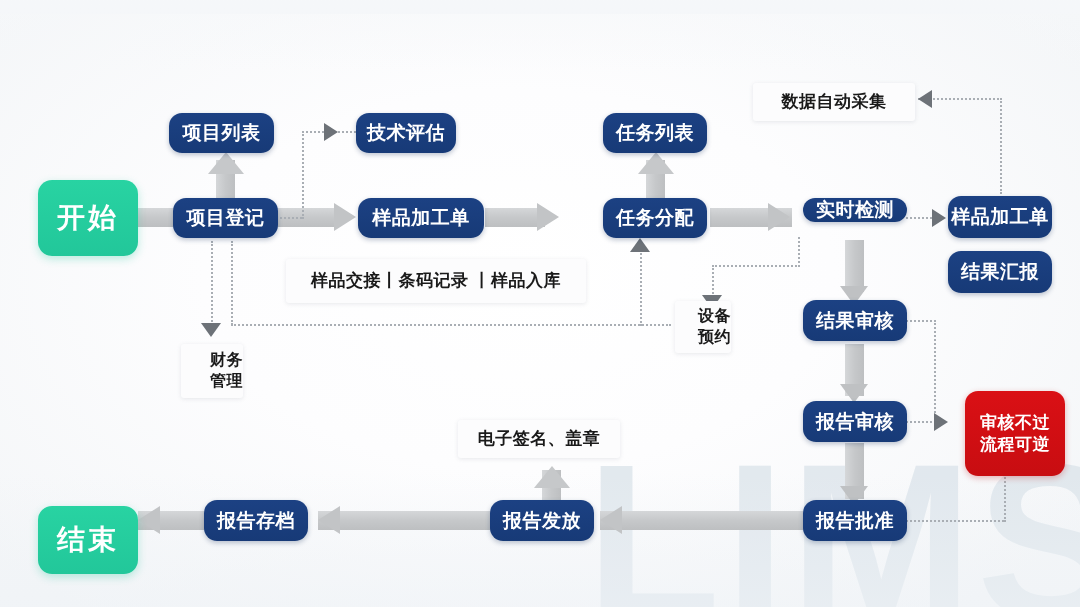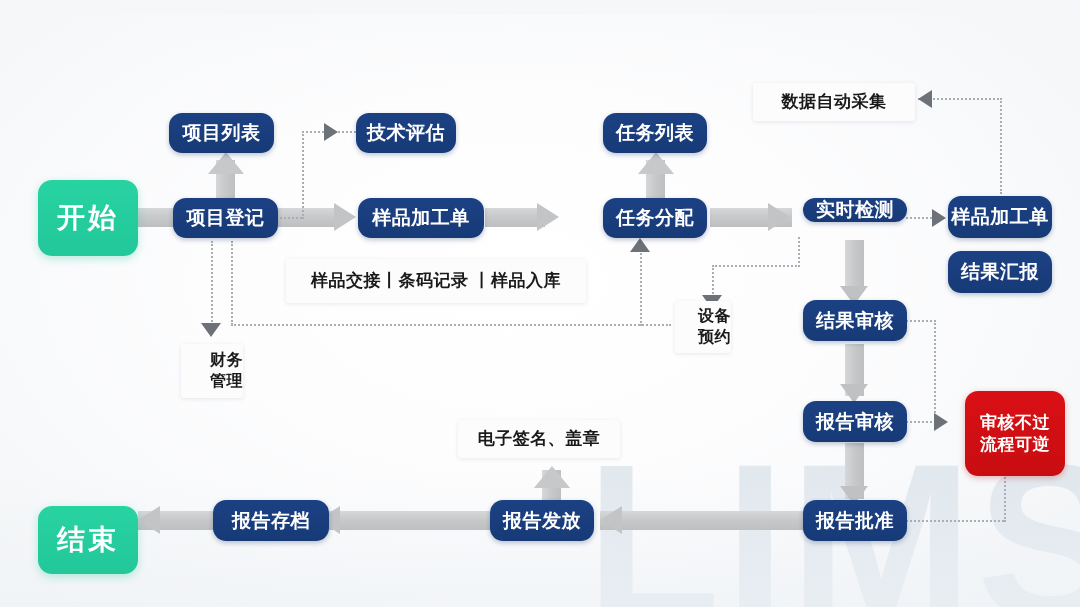--- a/index.html
+++ b/index.html
@@ -231,21 +231,21 @@
   <div class="node blue" style="left:948px;top:251px;width:104px;height:42px;">结果汇报</div>
 
   <div class="node blue" style="left:803px;top:300px;width:104px;height:41px;">结果审核</div>
 
   <div class="node blue" style="left:803px;top:401px;width:104px;height:41px;">报告审核</div>
 
   <div class="node blue" style="left:803px;top:500px;width:104px;height:41px;">报告批准</div>
 
   <div class="node blue" style="left:490px;top:500px;width:104px;height:41px;">报告发放</div>
 
-  <div class="node blue" style="left:213px;top:500px;width:116px;height:41px;">报告存档</div>
+  <div class="node blue" style="left:204px;top:500px;width:104px;height:41px;">报告存档</div>
 
   <div class="node red" style="left:955px;top:391px;width:100px;height:85px;flex-direction:column;margin-left:10px;">
     <span>审核不过</span>
     <span>流程可逆</span>
   </div>
 
   <div class="node white" style="left:286px;top:259px;width:300px;height:44px;">样品交接丨条码记录 丨样品入库</div>
 
   <div class="node white" style="left:458px;top:420px;width:162px;height:38px;">电子签名、盖章</div>
 

